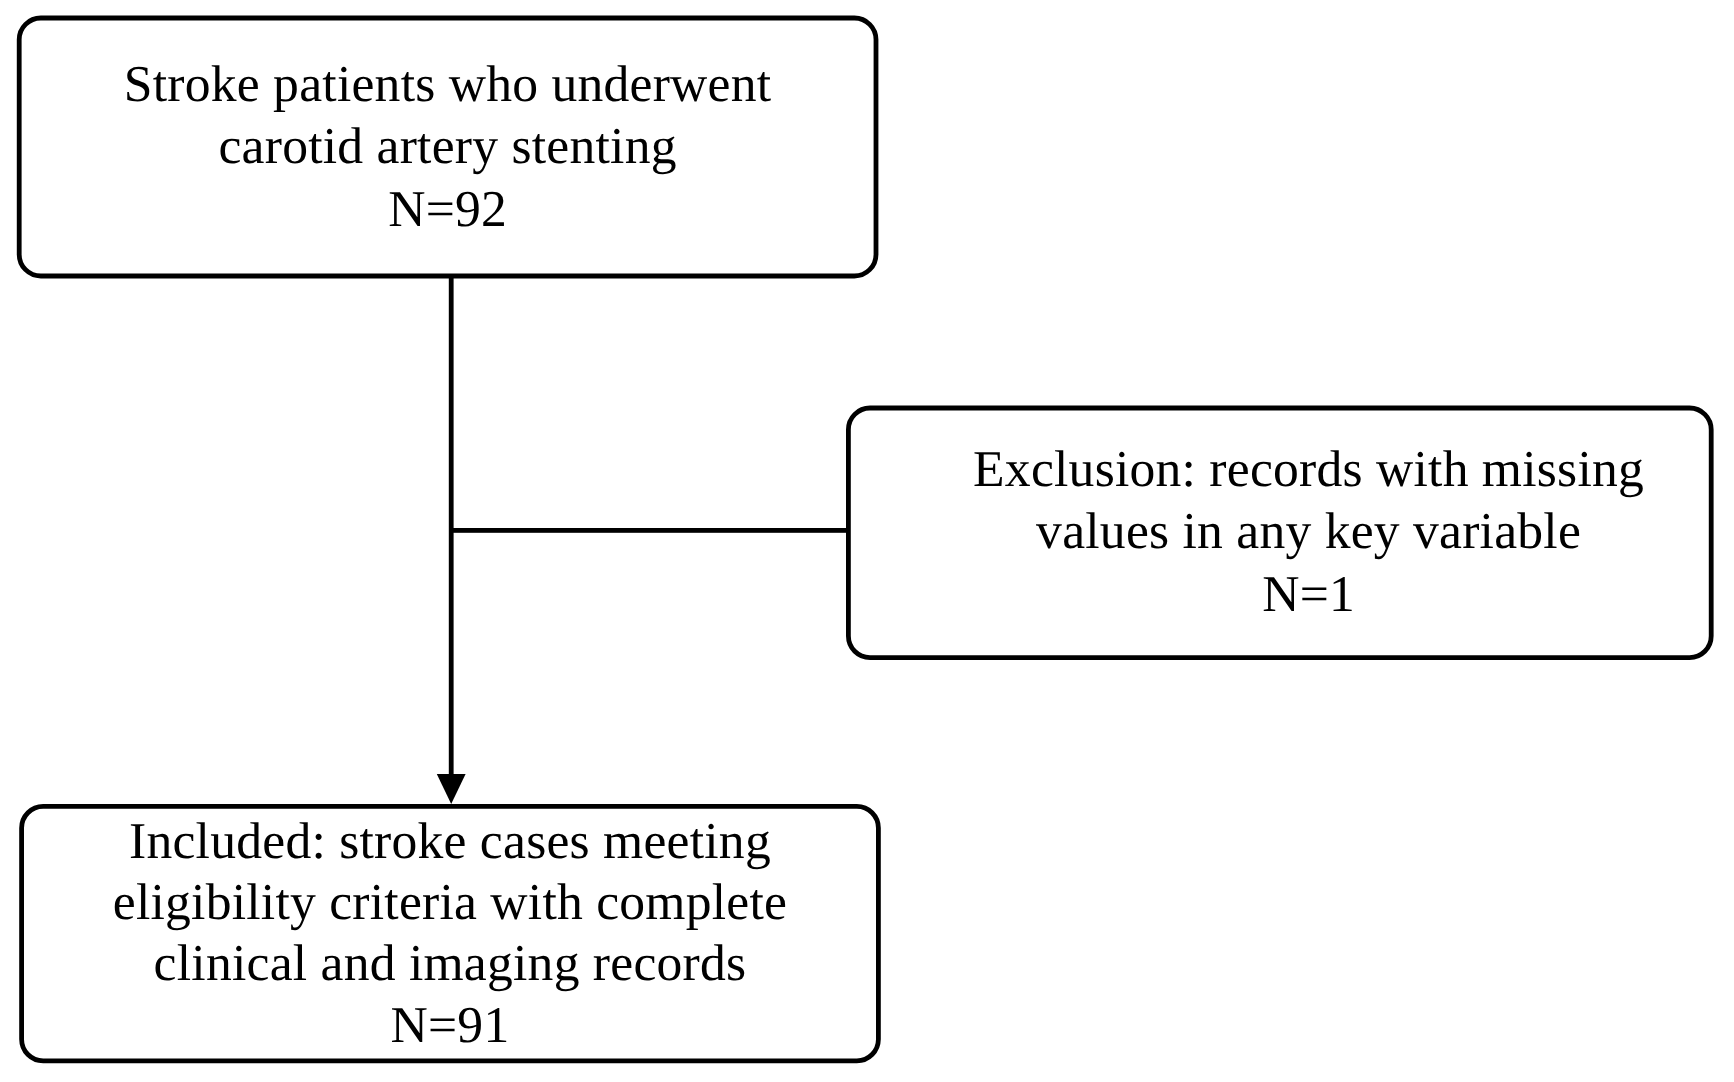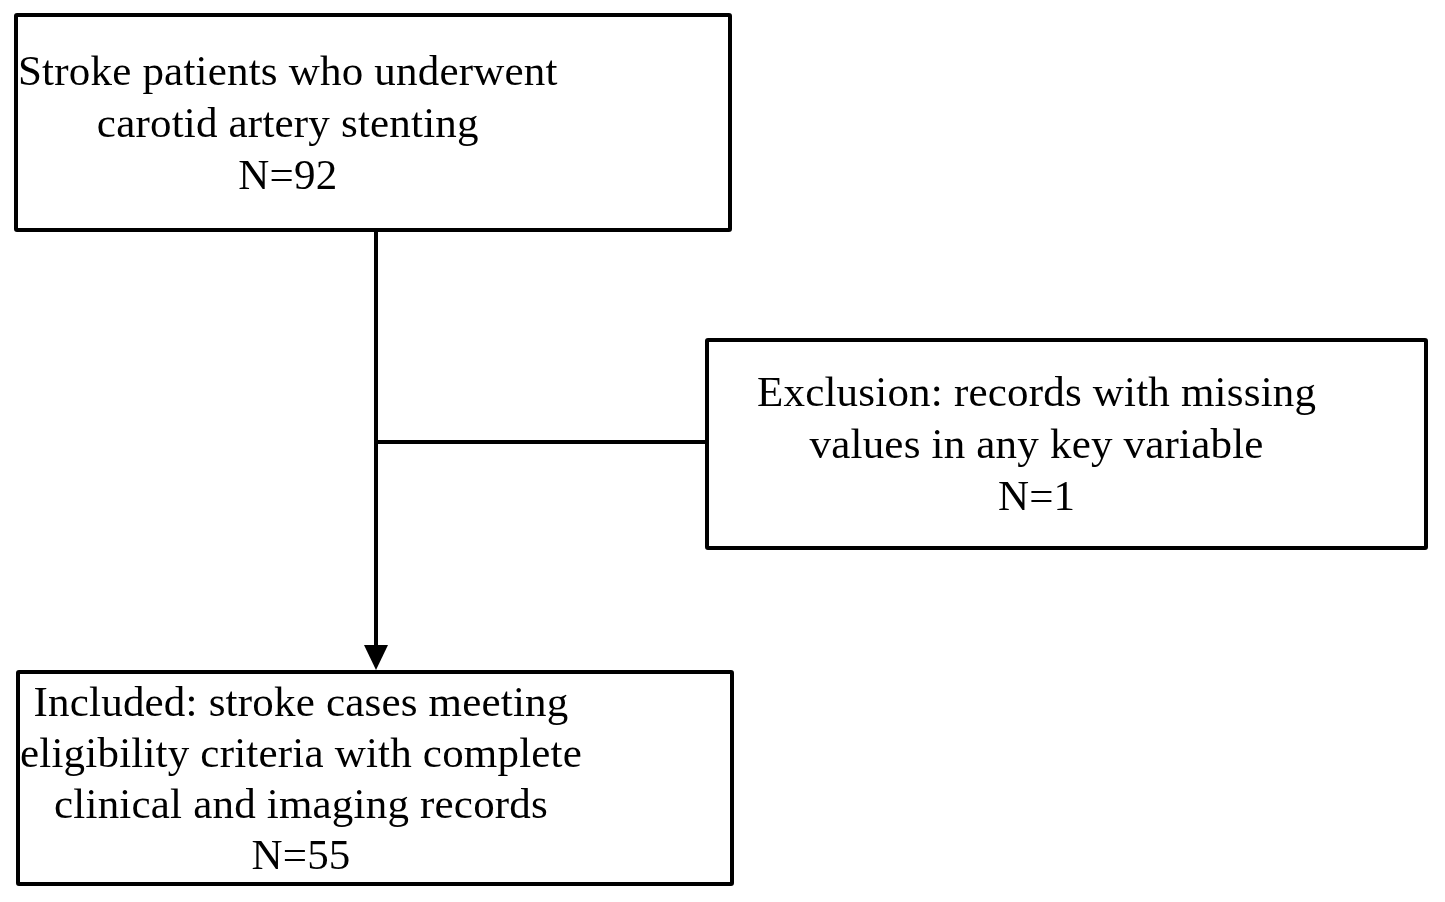--- a/index.html
+++ b/index.html
@@ -13,24 +13,25 @@
     height: 902px;
     background: #ffffff;
     font-family: "Liberation Serif", "DejaVu Serif", serif;
     color: #000000;
     overflow: hidden;
   }
   .flow-box {
     position: absolute;
     box-sizing: border-box;
     border: 4px solid #000000;
-    border-radius: 3px;
+    border-radius: 20px;
     background: #ffffff;
     display: flex;
     align-items: center;
+    justify-content: center;
     text-align: center;
   }
   .flow-box .box-text {
     white-space: pre-line;
     font-size: 43px;
     line-height: 52px;
     letter-spacing: 0.2px;
   }
   .box-population {
     left: 14px;
@@ -101,16 +102,16 @@
   <div class="flow-box box-exclusion">
     <div class="box-text">Exclusion: records with missing
 values in any key variable
 N=1</div>
   </div>
 
   <div class="flow-box box-included">
     <div class="box-text">Included: stroke cases meeting
 eligibility criteria with complete
 clinical and imaging records
-N=55</div>
+N=91</div>
   </div>
 
 </div>
 
 </body></html>

